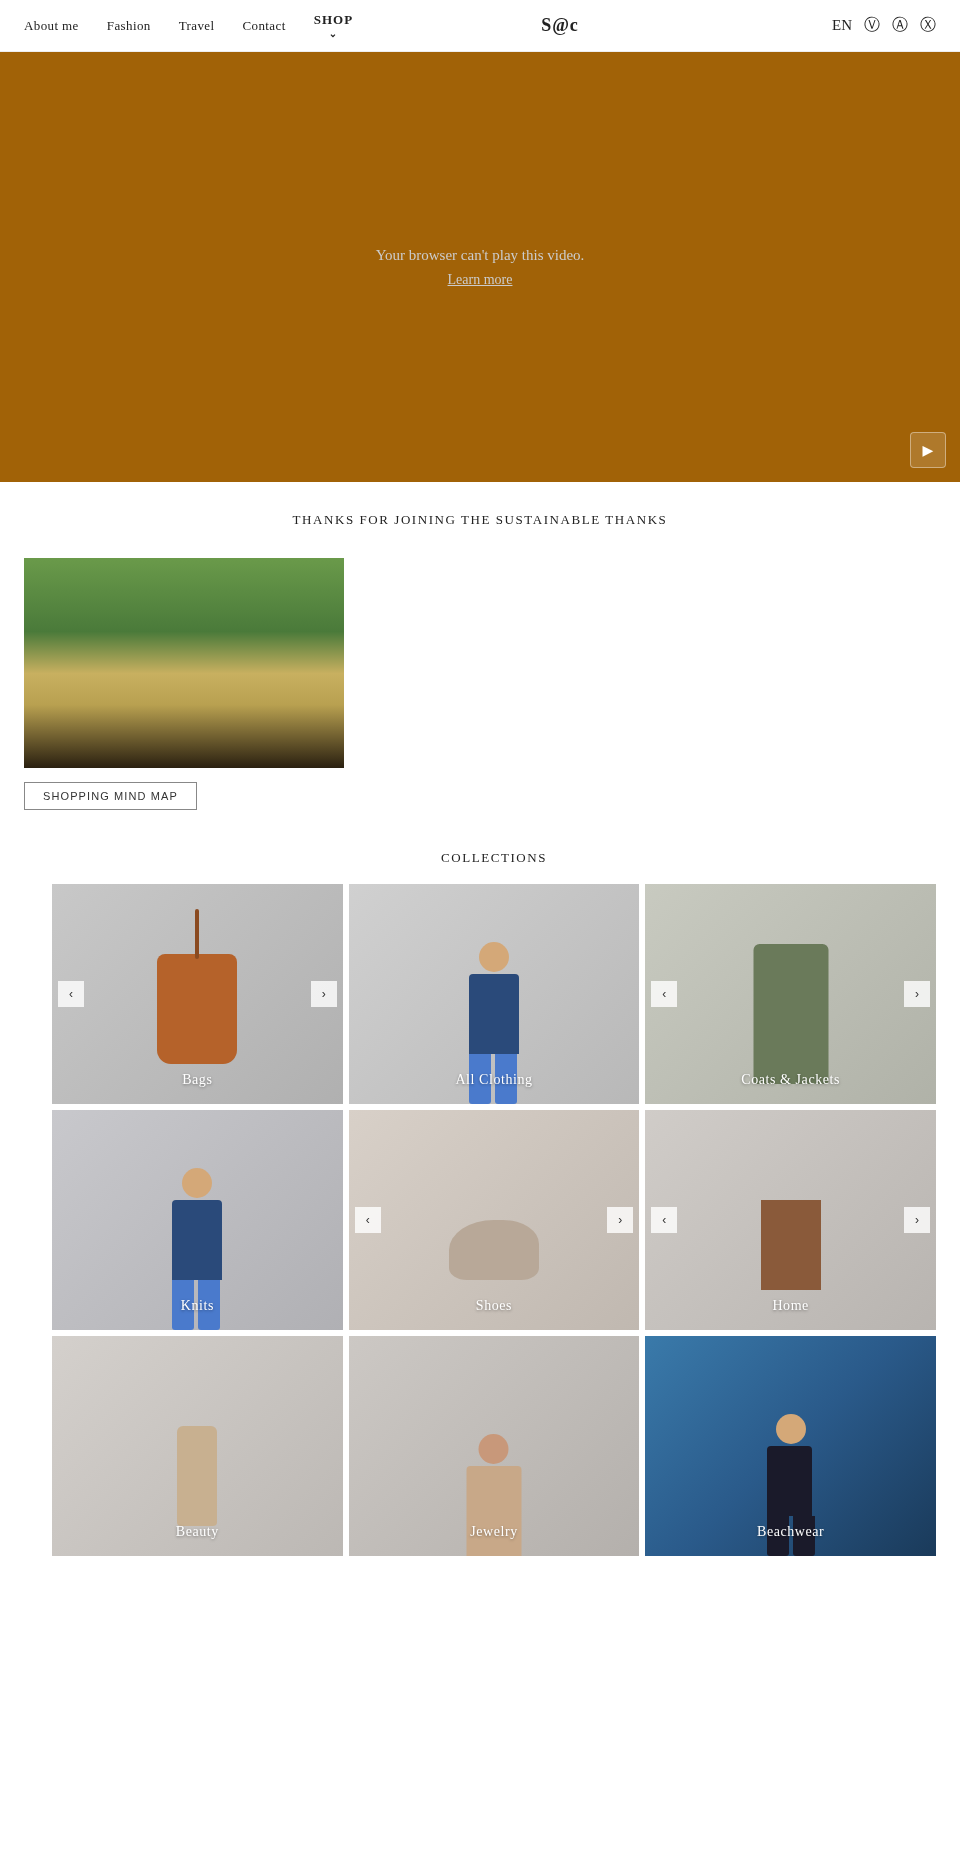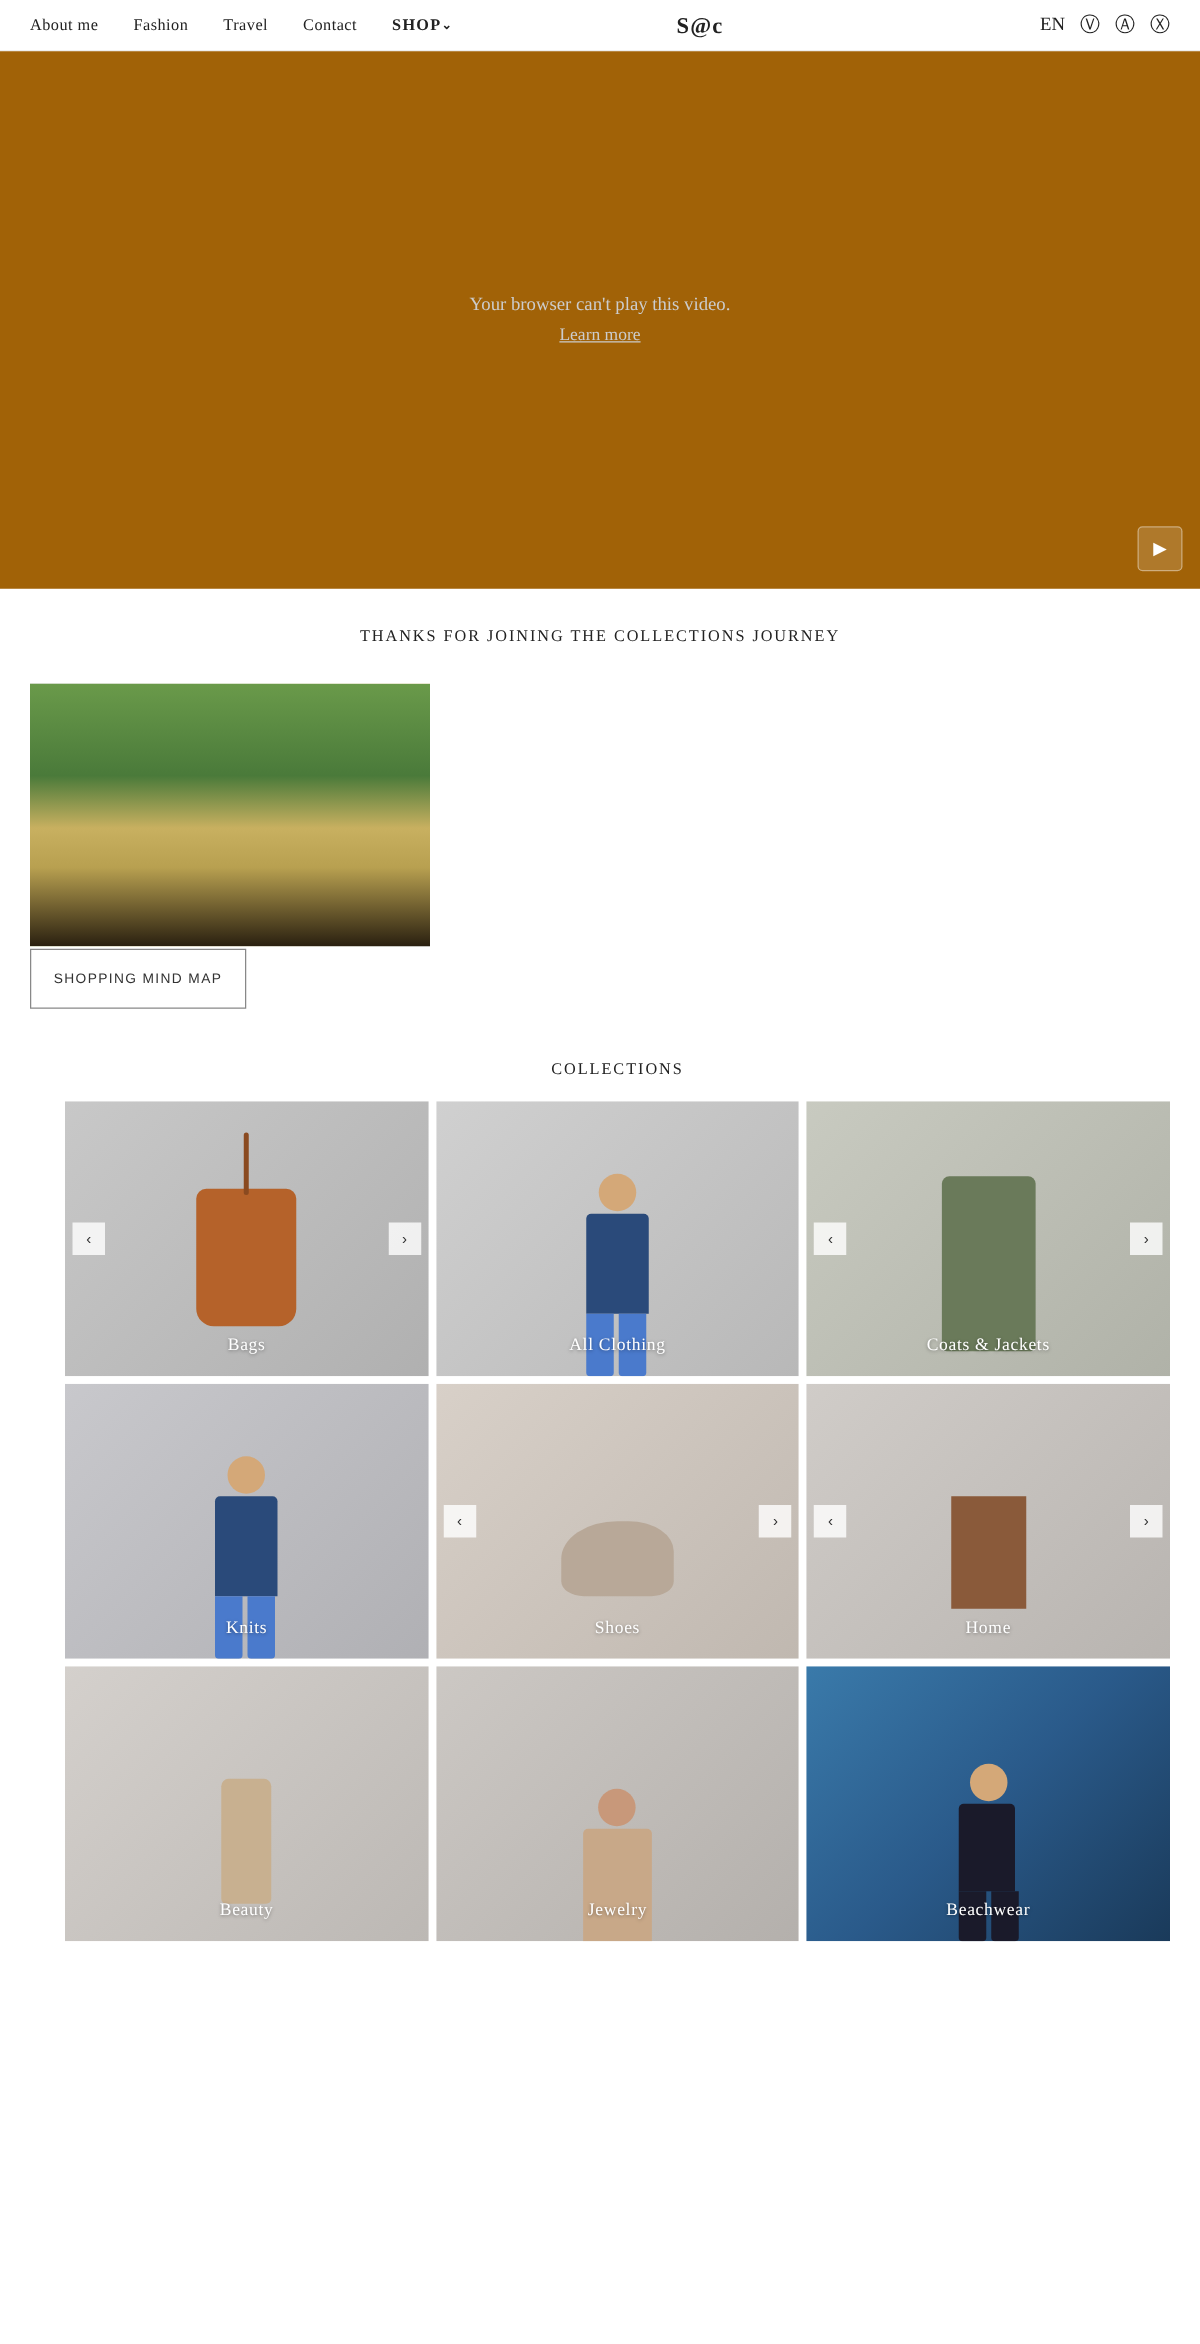--- a/index.html
+++ b/index.html
@@ -21,21 +21,21 @@
     }
     .nav-link {
       font-size: 13px;
       color: #222;
       text-decoration: none;
       letter-spacing: 0.03em;
       cursor: pointer;
     }
     .nav-shop {
       display: flex;
-      flex-direction: row;
+      flex-direction: column;
       align-items: center;
       font-size: 13px;
       font-weight: bold;
       letter-spacing: 0.08em;
       color: #222;
       cursor: pointer;
     }
     .nav-shop .chevron { font-size: 10px; }
     .nav-logo {
       position: absolute;
@@ -126,22 +126,22 @@
     }
     
     .figure-in-field {
       width: 100%;
       height: 100%;
       background: 
         linear-gradient(to bottom, #6a9a4a 0%, #4a7a3a 35%, #c8b060 55%, #b8a050 70%, #2a2010 100%);
       position: relative;
     }
     .shopping-mind-map-btn {
-      margin-top: 2px;
-      padding: 17px 18px;
+      margin-top: 14px;
+      padding: 7px 18px;
       border: 1px solid #888;
       background: #fff;
       font-size: 11px;
       letter-spacing: 0.1em;
       color: #333;
       cursor: pointer;
     }
 
     
     .collections-section {
@@ -349,21 +349,21 @@
 
 <div class="video-section">
   <div class="video-message">
     <p>Your browser can't play this video.</p>
     <a>Learn more</a>
   </div>
   <div class="video-play-btn">▶</div>
 </div>
 
 <div class="subtitle-section">
-  <h2>THANKS FOR JOINING THE COLLECTIONS JOURNEY</h2>
+  <h2>THANKS FOR JOINING THE SUSTAINABLE THANKS</h2>
 </div>
 
 <div class="photo-section">
   <div class="photo-placeholder">
     <div class="figure-in-field"></div>
   </div>
   <button class="shopping-mind-map-btn">SHOPPING MIND MAP</button>
 </div>
 
 <div class="collections-section">

